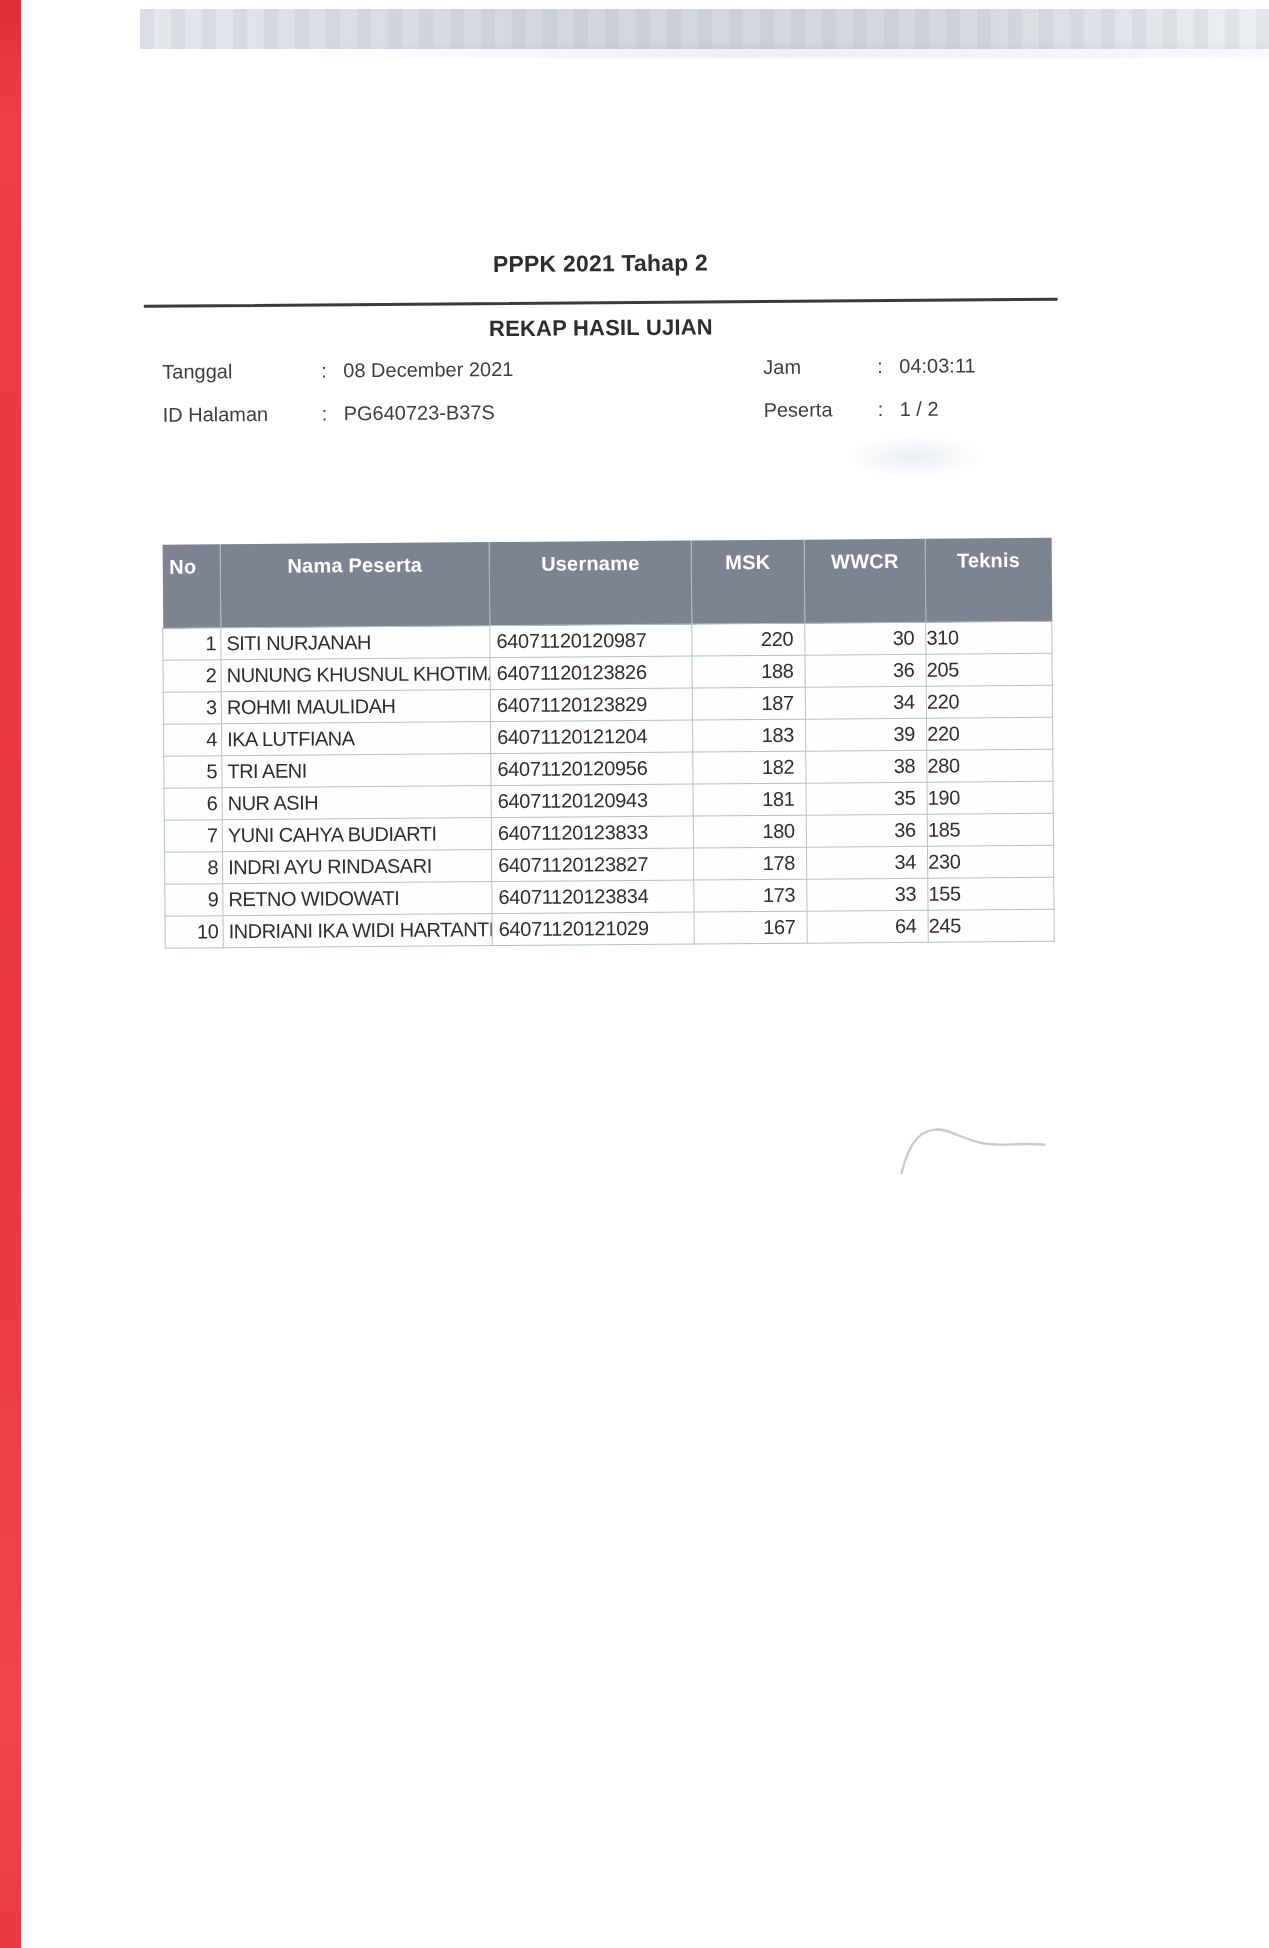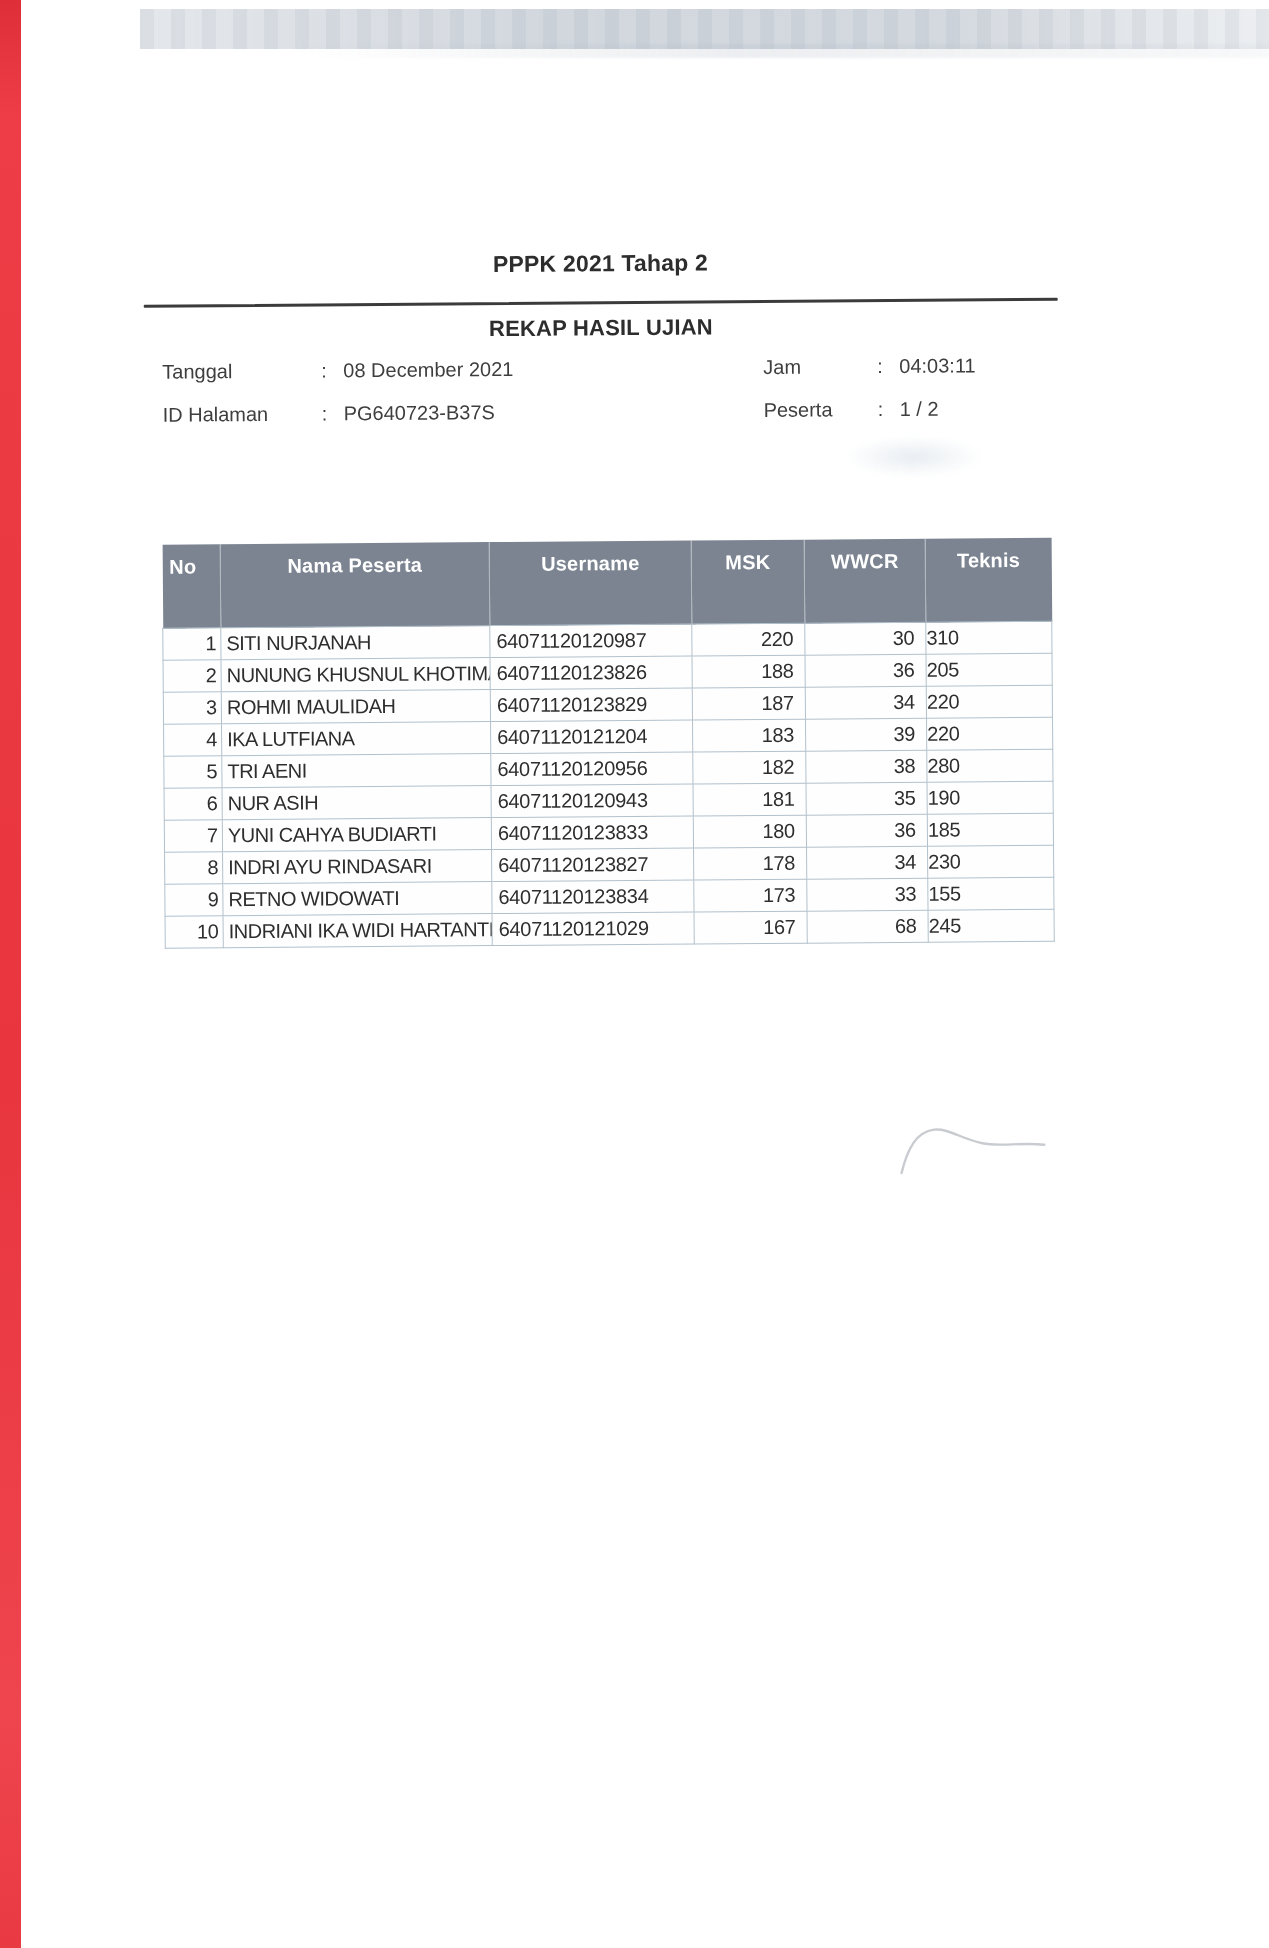--- a/index.html
+++ b/index.html
@@ -204,21 +204,21 @@
           <td class="col-username">64071120123834</td>
           <td class="col-msk">173</td>
           <td class="col-wwcr">33</td>
           <td class="col-teknis">155</td>
         </tr>
         <tr>
           <td class="col-no">10</td>
           <td class="col-name">INDRIANI IKA WIDI HARTANTI</td>
           <td class="col-username">64071120121029</td>
           <td class="col-msk">167</td>
-          <td class="col-wwcr">68</td>
+          <td class="col-wwcr">64</td>
           <td class="col-teknis">245</td>
         </tr>
       </tbody>
   </table>
 
   <div class="smudge"></div>
 
   <svg class="squiggle" viewBox="0 0 170 58">
     <path d="M7 50 C 13 26, 22 9, 40 7 C 55 6, 66 16, 88 21 C 106 25, 126 20, 150 23" fill="none" stroke="#c8ccd0" stroke-width="2.4" stroke-linecap="round"></path>
   </svg>

